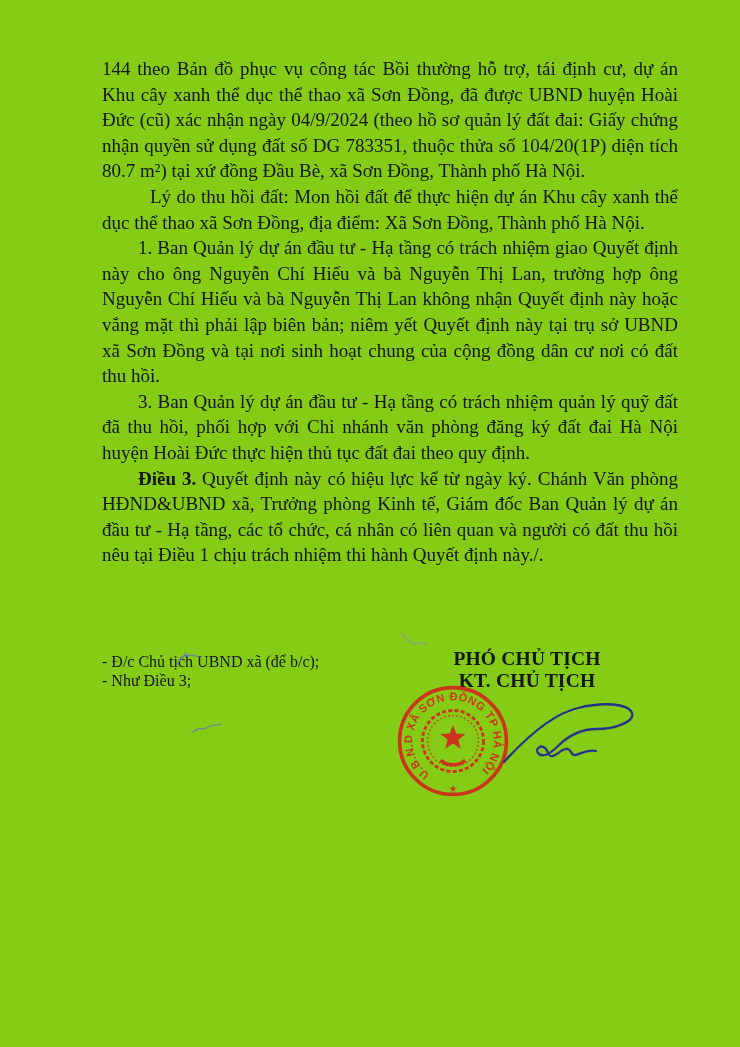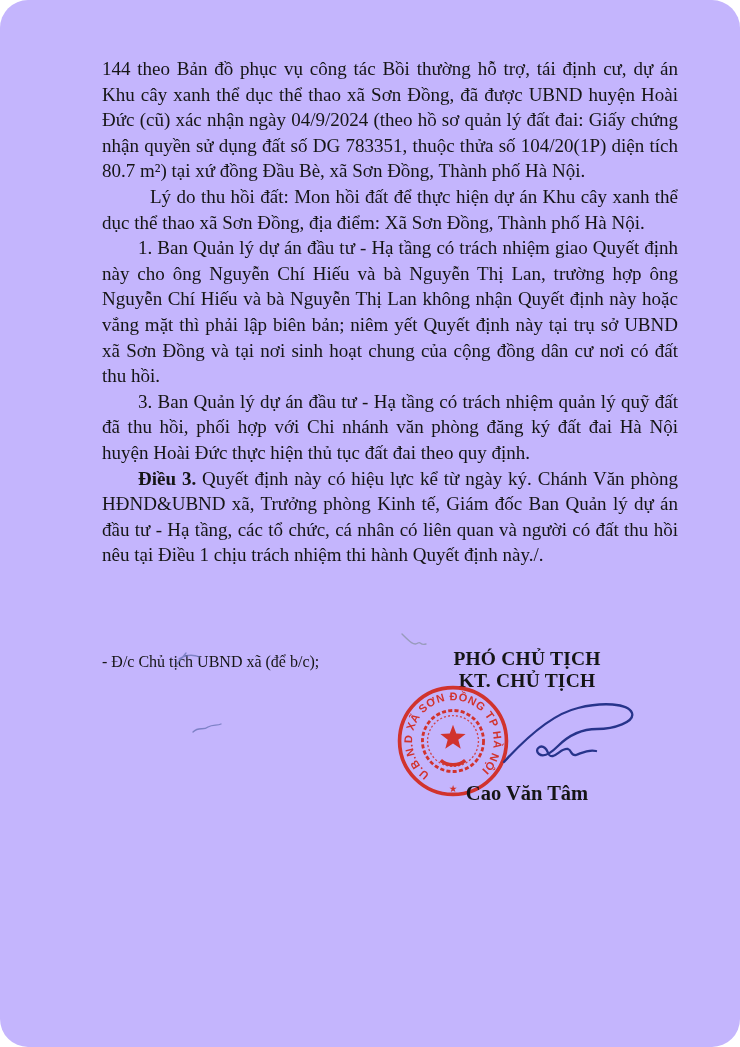--- a/index.html
+++ b/index.html
@@ -1,18 +1,18 @@
 <!DOCTYPE html>
 <html lang="vi"><head>
 <meta charset="utf-8">
 <style>
   html,body{margin:0;padding:0;background:#ffffff;}
   .page{
-    position:relative;width:740px;height:1047px;background:#c4b5fd;overflow:hidden;
-    font-family:"Liberation Serif","DejaVu Serif",serif;color:#151515;border-radius:28px;
+    position:relative;width:740px;height:1047px;background:#84cc16;overflow:hidden;
+    font-family:"Liberation Serif","DejaVu Serif",serif;color:#151515;
   }
   .content{
     position:absolute;left:102px;top:56px;width:576px;
     font-size:19px;line-height:25.6px;text-align:justify;
   }
   .content p{margin:0;padding:0;}
   .content p b{font-weight:bold;}
   .indent{text-indent:36px;}
   .indent-lg{text-indent:48px;}
   .footer{position:absolute;left:102px;top:648px;width:574px;height:200px;}
@@ -42,20 +42,21 @@
   </div>
 
   <svg class="pen-mark" style="left:400px;top:628px" width="36" height="24" viewBox="0 0 36 24">
     <path d="M2,6 C10,14 14,18 18,15 C21,13 20,18 26,16" fill="none" stroke="#8a93a6" stroke-width="1.4" stroke-linecap="round" opacity="0.75"></path>
   </svg>
 
   <div class="footer">
 
     <div class="recipients">
       <div class="recipients-item">- Đ/c Chủ tịch UBND xã (để b/c);</div>
+      <div class="recipients-item">- Như Điều 3;</div>
     </div>
 
     <svg class="pen-mark" style="left:72px;top:2px" width="30" height="18" viewBox="0 0 30 18">
       <path d="M3,14 L12,3 M5,9 C11,5 18,4 26,7" fill="none" stroke="#6b74b8" stroke-width="1.3" stroke-linecap="round" opacity="0.8"></path>
     </svg>
 
     <svg class="pen-mark" style="left:88px;top:72px" width="34" height="18" viewBox="0 0 34 18">
       <path d="M3,12 C9,6 13,11 18,7 C23,4 27,6 31,4" fill="none" stroke="#6b74b8" stroke-width="1.3" stroke-linecap="round" opacity="0.8"></path>
     </svg>
 
@@ -76,17 +77,16 @@
         <circle cx="56" cy="56" r="25" stroke-width="1.3" stroke-dasharray="2 2" opacity="0.85"></circle>
         <path d="M44,75 a15,11 0 0 0 24,0" stroke-width="3.4"></path>
       </g>
       <polygon fill="#d3281c" points="56,40 59.2,48.6 68.4,49 61.2,54.7 63.6,63.5 56,58.5 48.4,63.5 50.8,54.7 43.6,49 52.8,48.6"></polygon>
     </svg>
 
     <svg class="signature-svg" viewBox="0 0 148 74">
       <path d="M6,66 C26,44 54,18 80,12 C104,6 130,7 134,17 C137,26 116,33 99,33 C83,33 70,40 60,50 C54,56 46,62 41,58 C36,54 42,48 47,52 C51,55 49,61 55,60 C61,58 64,52 70,53 C74,54 72,60 78,59 C84,57 90,53 98,55" fill="none" stroke="#27348b" stroke-width="2.3" stroke-linecap="round" stroke-linejoin="round"></path>
     </svg>
 
-    <div class="signer-name">Cao Văn Tâm</div>
 
   </div>
 
 </div>
 
 </body></html>

